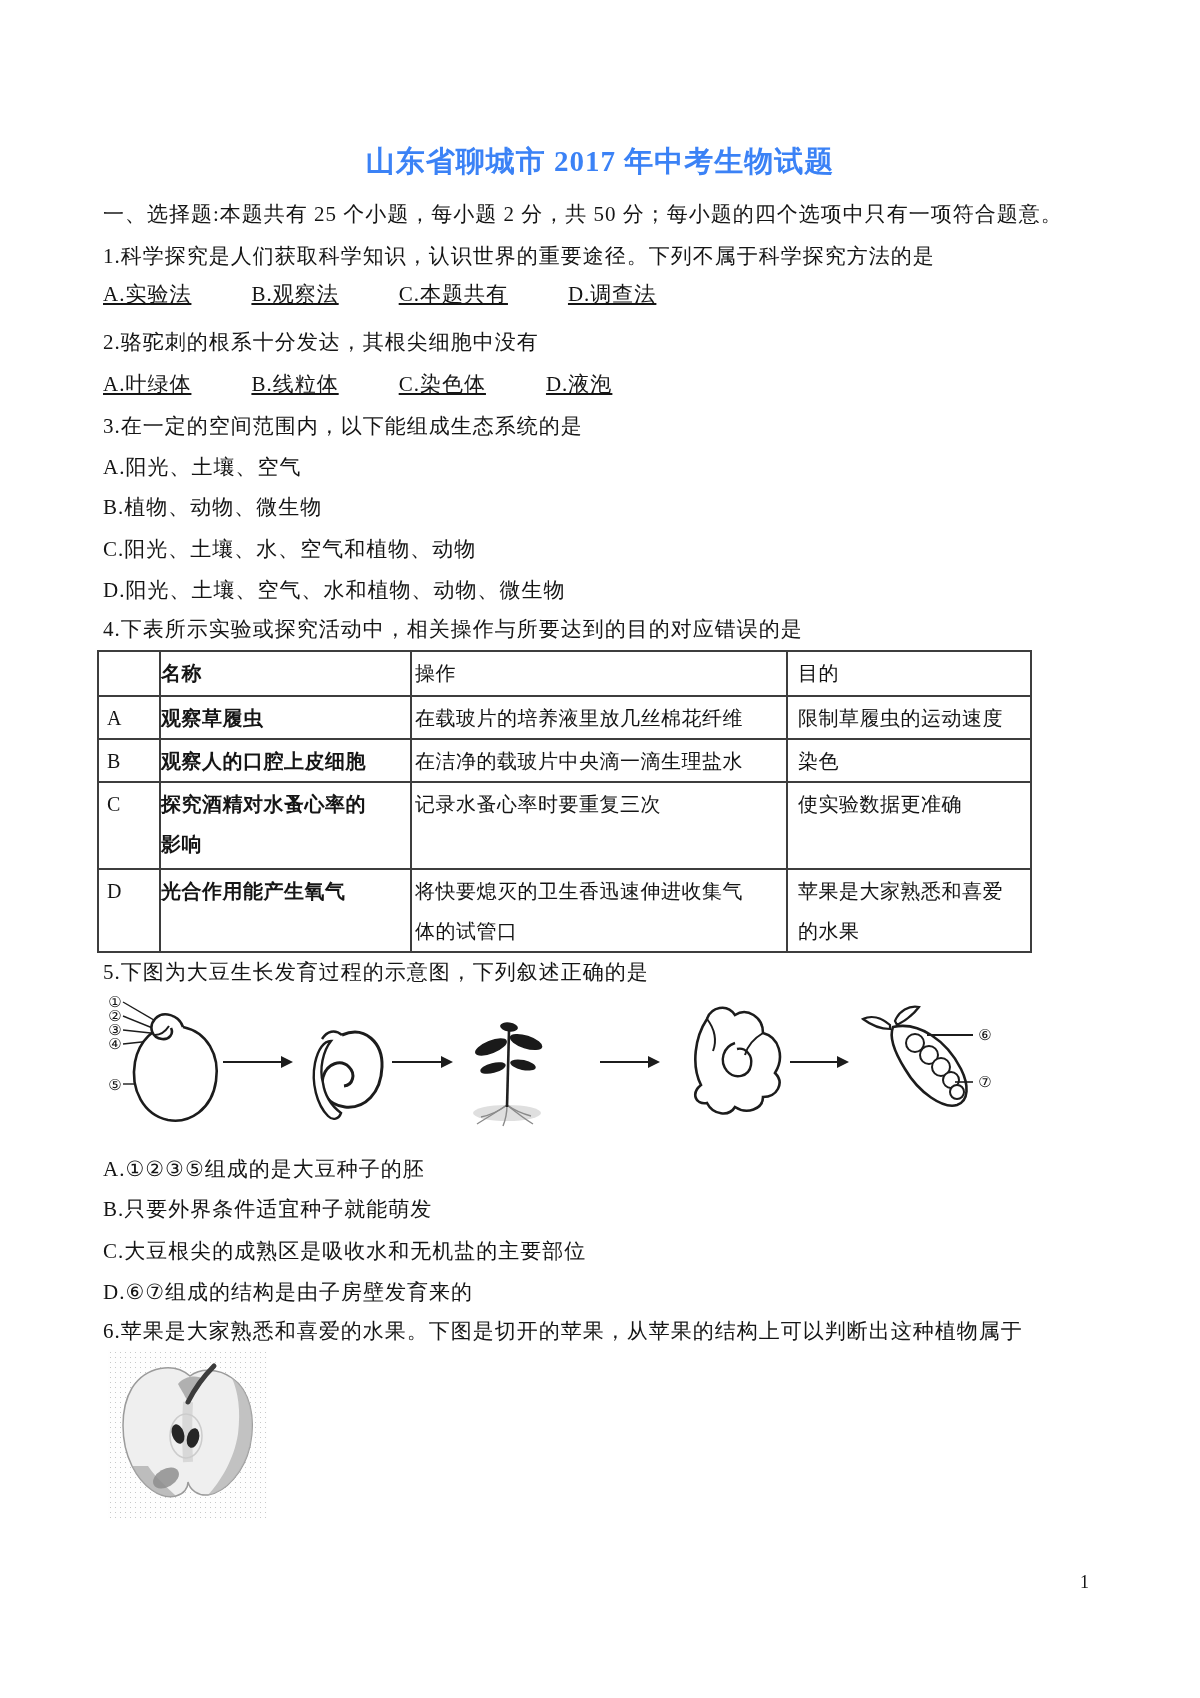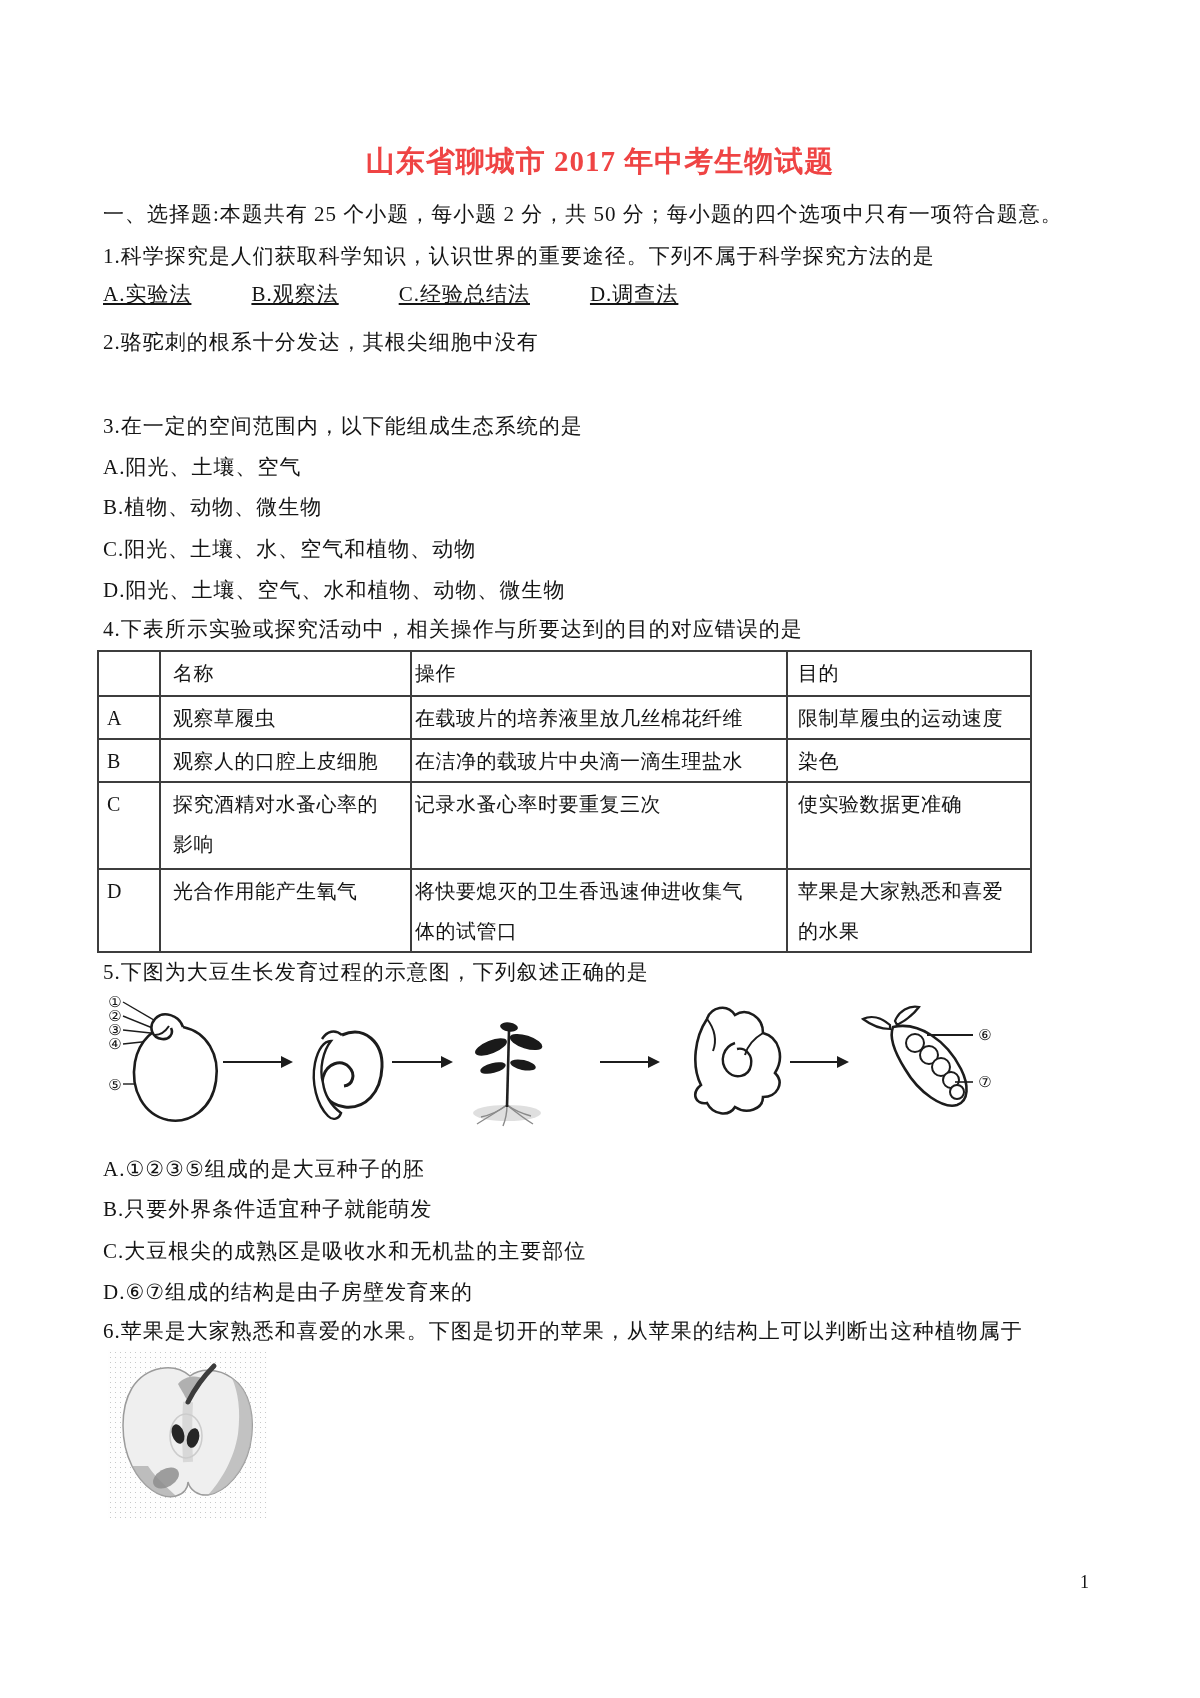--- a/index.html
+++ b/index.html
@@ -1,27 +1,27 @@
 <!DOCTYPE html>
 <html><head>
 <meta charset="utf-8">
 <style>
   html,body{margin:0;padding:0;background:#9a9a9a;}
   .page{position:relative;width:1200px;height:1698px;margin:0 auto;background:#ffffff;
         font-family:"Liberation Serif","DejaVu Serif",serif;color:#151515;overflow:hidden;}
   .title{position:absolute;top:142px;left:0;width:100%;text-align:center;margin:0;
-         font-size:29px;font-weight:bold;letter-spacing:1px;color:#ef4444;}
+         font-size:29px;font-weight:bold;letter-spacing:1px;color:#3b82f6;}
   .line{position:absolute;left:103px;font-size:21px;letter-spacing:1px;line-height:27px;white-space:nowrap;}
   .opts span{margin-right:60px;text-decoration:underline;}
   .q4table{position:absolute;left:97px;top:650px;}
   .q4table table{border-collapse:collapse;table-layout:fixed;width:933px;}
   .q4table td{border:2px solid #3d3d3d;font-size:20px;letter-spacing:.5px;line-height:40px;
               vertical-align:top;padding:1px 0 0 0;word-break:break-all;}
   .q4table td.c0{padding-left:8px;}
-  .q4table td.c1{padding-left:12px;padding-right:28px;}
+  .q4table td.c1{padding-right:28px;font-weight:bold;}
   .q4table td.c2{padding-left:3px;padding-right:36px;}
   .q4table td.c3{padding-left:10px;padding-right:22px;}
   .q4table tr.rh{height:45px;} .q4table tr.r0{height:41px;} .q4table tr.r1{height:42px;}
   .q4table tr.r2{height:87px;} .q4table tr.r3{height:80px;}
   .diagram{position:absolute;left:95px;top:985px;width:1010px;height:150px;}
   .diagram text{font-family:"Liberation Serif","DejaVu Serif",serif;font-size:15px;fill:#141414;}
   .apple{position:absolute;left:108px;top:1350px;width:159px;height:168px;background-color:#fefefe;
          background-image:radial-gradient(circle,#c8c8c8 .9px,rgba(0,0,0,0) 1px);background-size:5px 5px;}
   .pageno{position:absolute;left:1080px;top:1572px;font-size:18px;}
 </style>
@@ -29,24 +29,27 @@
 <body>
 
 <div class="page">
 
   <h1 class="title">山东省聊城市 2017 年中考生物试题</h1>
 
   <div class="line" style="top:201px">一、选择题:本题共有 25 个小题，每小题 2 分，共 50 分；每小题的四个选项中只有一项符合题意。</div>
 
   <div class="line" style="top:243px">1.科学探究是人们获取科学知识，认识世界的重要途径。下列不属于科学探究方法的是</div>
   <div class="line opts" style="top:281px">
-    <span>A.实验法</span><span>B.观察法</span><span>C.经验总结法</span><span>D.调查法</span>
+    <span>A.实验法</span><span>B.观察法</span><span>C.本题共有</span><span>D.调查法</span>
   </div>
 
   <div class="line" style="top:329px">2.骆驼刺的根系十分发达，其根尖细胞中没有</div>
+  <div class="line opts" style="top:371px">
+    <span>A.叶绿体</span><span>B.线粒体</span><span>C.染色体</span><span>D.液泡</span>
+  </div>
 
   <div class="line" style="top:413px">3.在一定的空间范围内，以下能组成生态系统的是</div>
   <div class="line" style="top:454px">A.阳光、土壤、空气</div>
   <div class="line" style="top:494px">B.植物、动物、微生物</div>
   <div class="line" style="top:536px">C.阳光、土壤、水、空气和植物、动物</div>
   <div class="line" style="top:577px">D.阳光、土壤、空气、水和植物、动物、微生物</div>
 
   <div class="line" style="top:616px">4.下表所示实验或探究活动中，相关操作与所要达到的目的对应错误的是</div>
 
   <div class="q4table">

